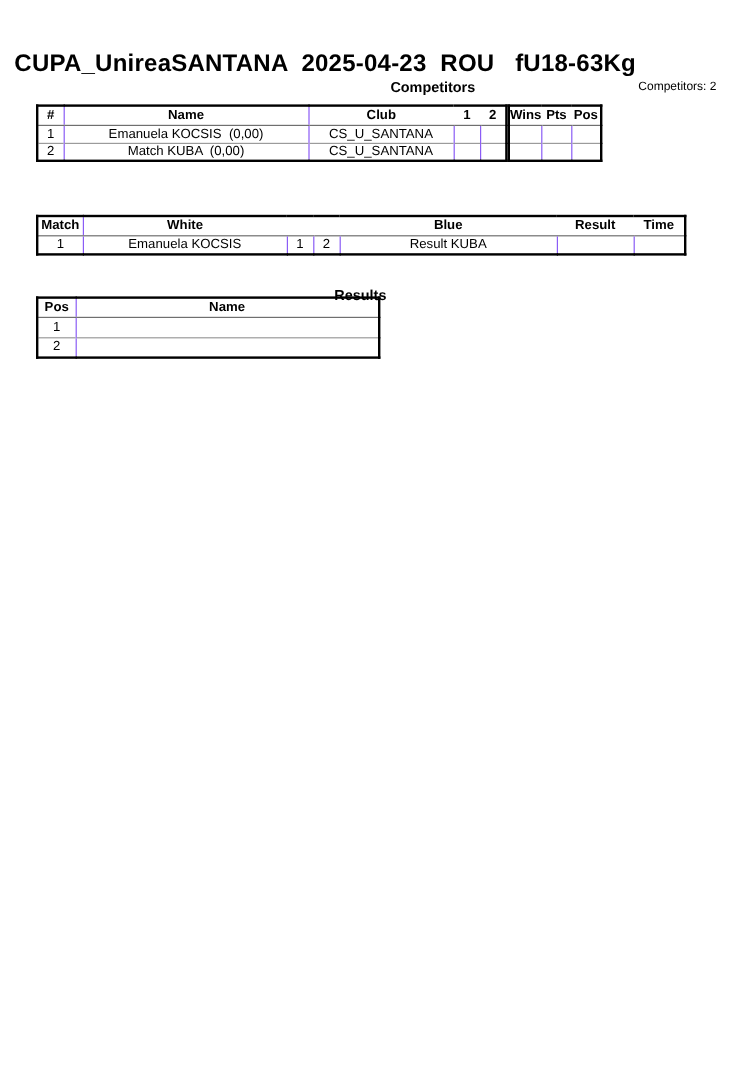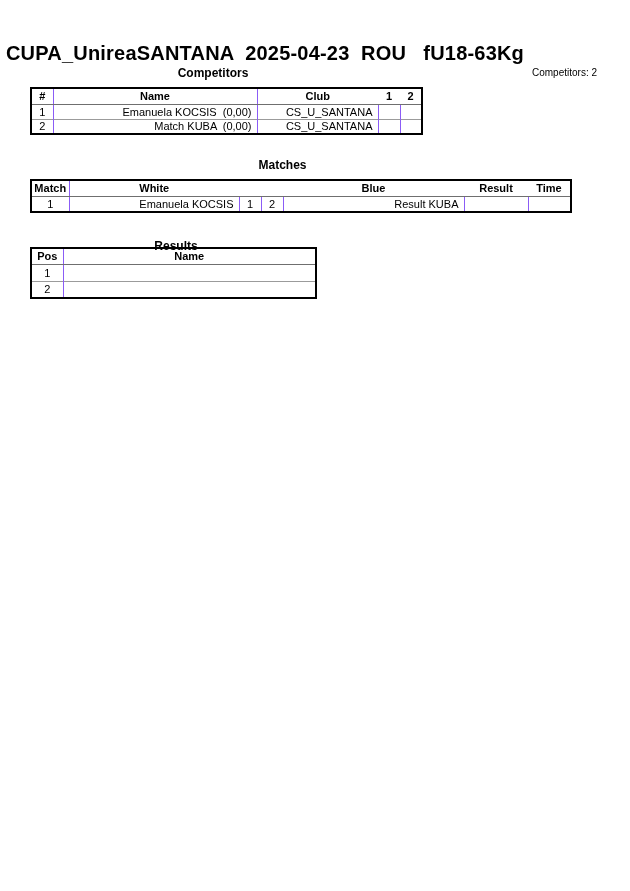--- a/index.html
+++ b/index.html
@@ -7,29 +7,29 @@
   .page {
     position:relative;
     width:630px; height:891px;
     background:#ffffff;
     font-family:"Liberation Sans", sans-serif;
     color:#000;
     overflow:hidden;
   }
   .title {
     position:absolute; top:42px; left:0; width:530px;
-    text-align:center;
+    text-align:right;
     font-size:20px; font-weight:bold;
     white-space:pre;
     letter-spacing:0.2px;
   }
   .section-label {
     position:absolute;
     font-size:12px; font-weight:bold;
-    text-align:center;
+    text-align:right;
     white-space:pre;
   }
   .competitors-label { top:66px; left:30px; width:366px; }
   .matches-label   { top:158px; left:30px; width:505px; }
   .results-label   { top:229px; left:30px; width:292px;margin-top:10px; }
   .count-label {
     position:absolute; top:67px; right:33px;
     font-size:10px; font-weight:normal;text-align:center;
   }
   .tblwrap { position:absolute; display:flex; align-items:flex-start; }
@@ -48,21 +48,21 @@
     white-space:pre;
     vertical-align:middle;
   }
   table.tbl th { font-weight:bold; height:16px; border-bottom:1px solid #6f6f6f; }
   table.tbl td { height:15px; }
   table.matches td { height:16px; }
   table.results td { height:17px; }
   tr.rsep td { border-top:1px solid #9b9b9b; }
   .vl { border-left:1px solid #8b5cf6; }
   .c { text-align:center; }
-  .l { text-align:right; padding:0 5px !important; }
+  .l { text-align:center; padding:0 5px !important; }
 </style>
 </head>
 <body>
 
 <div class="page">
 
   <div class="title">CUPA_UnireaSANTANA  2025-04-23  ROU   fU18-63Kg</div>
 
   <div class="section-label competitors-label">Competitors</div>
   <div class="count-label">Competitors: 2</div>
@@ -96,23 +96,48 @@
         <tr class="rsep">
           <td class="c">2</td>
           <td class="l vl">Match KUBA  (0,00)</td>
           <td class="l vl">CS_U_SANTANA</td>
           <td class="c vl"></td>
           <td class="c vl"></td>
         </tr>
       </tbody>
     </table>
 
+    <table class="tbl">
+      <colgroup>
+        <col style="width:25px">
+          <col style="width:25px">
+          <col style="width:25px">
+      </colgroup>
+      <thead>
+        <tr>
+          <th class="c">Wins</th>
+          <th class="c">Pts</th>
+          <th class="c">Pos</th>
+        </tr>
+      </thead>
+      <tbody>
+        <tr>
+          <td class="c"></td>
+          <td class="c vl"></td>
+          <td class="c vl"></td>
+        </tr>
+        <tr class="rsep">
+          <td class="c"></td>
+          <td class="c vl"></td>
+          <td class="c vl"></td>
+        </tr>
+      </tbody>
+    </table>
   </div>
 
-  <div class="section-label matches-label">Matches</div>
 
   <div class="tblwrap matches-wrap">
     <table class="tbl matches">
       <colgroup>
         <col style="width:38px">
           <col style="width:170px">
           <col style="width:22px">
           <col style="width:22px">
           <col style="width:181px">
           <col style="width:64px">

